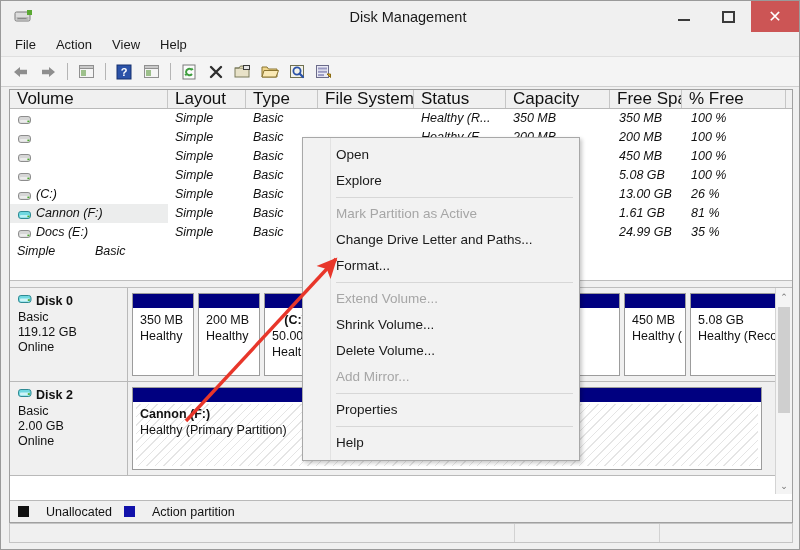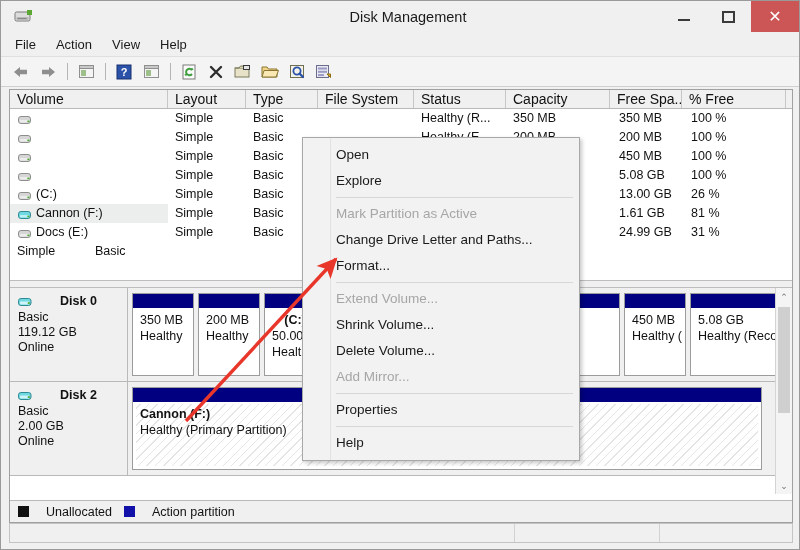--- a/index.html
+++ b/index.html
@@ -121,35 +121,36 @@
     background: #ffffff;
     overflow: hidden;
   }
   .vol-header {
     display: flex;
     height: 19px;
     background: #f0f0f0;
     border-bottom: 1px solid #b9b9b9;
   }
   .vh {
-    font-size: 14px;
+    font-size: 17px;
     color: #111;
     line-height: 18px;
     padding-left: 7px;
     border-right: 1px solid #c6c6c6;
     overflow: hidden;
     white-space: nowrap;
     flex: none;
     cursor: default;
   }
   .vol-rows { position: relative; }
   .vol-row {
     display: flex;
     height: 19px;
     align-items: center;
+    font-style: italic;
   }
   .vol-row.selected .cell-volume { background: #eceded; }
   .vc {
     font-size: 12.5px;
     color: #111;
     line-height: 19px;
     padding-left: 7px;
     white-space: nowrap;
     overflow: hidden;
     flex: none;
@@ -194,24 +195,23 @@
     background: #f0f0f0;
   }
   .disk-info {
     width: 118px;
     flex: none;
     padding: 6px 0 0 8px;
     border-right: 1px solid #b9b9b9;
     background: #f0f0f0;
   }
   .disk-title {
-    display: flex; align-items: flex-end;
+    display: flex; align-items: flex-start;
     font-size: 12.5px; font-weight: bold; color: #111;
     margin-bottom: 2px;
-    gap: 24px;
   }
   .disk-ico { width: 15px; height: 11px; margin-right: 3px; flex:none; position: relative;}
   .disk-line { font-size: 12.5px; color: #111; line-height: 15px; }
 
   .disk-parts {
     flex: 1;
     display: flex;
     padding: 5px 4px 5px 4px;
     background: #f0f0f0;
     gap: 4px;
@@ -581,21 +581,21 @@
                   <rect x="9.4" y="5.6" width="2" height="1.6" fill="#4aa72e"></rect>
                 </svg></span>
               <span class="vol-name">Docs (E:)</span>
             </div>
             <div class="vc" style="width: 78px;">Simple</div>
             <div class="vc" style="width: 72px;">Basic</div>
             <div class="vc" style="width: 96px;"></div>
             <div class="vc" style="width: 92px;"></div>
             <div class="vc" style="width: 104px;"></div>
             <div class="vc num" style="width: 72px;">24.99 GB</div>
-            <div class="vc num" style="width: 104px;">31 %</div>
+            <div class="vc num" style="width: 104px;">35 %</div>
           </div>
           <div class="vol-row">
             <div class="vc" style="width: 78px;">Simple</div>
             <div class="vc" style="width: 72px;">Basic</div>
             <div class="vc" style="width: 96px;"></div>
             <div class="vc" style="width: 92px;"></div>
             <div class="vc" style="width: 104px;"></div>
             <div class="vc num" style="width: 72px;">15.97 GB</div>
             <div class="vc num" style="width: 104px;">48 %</div>
           </div>

